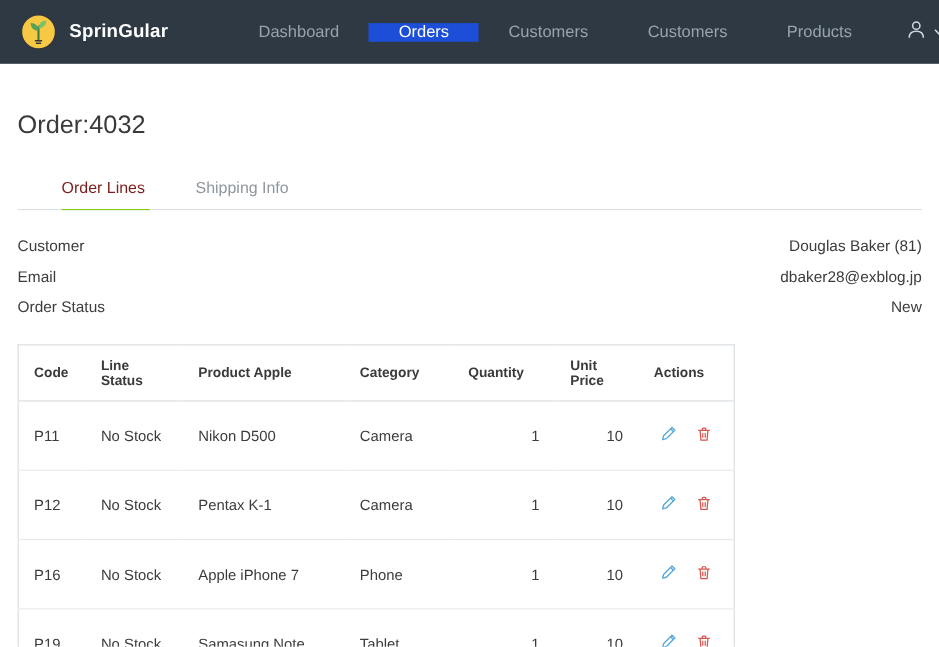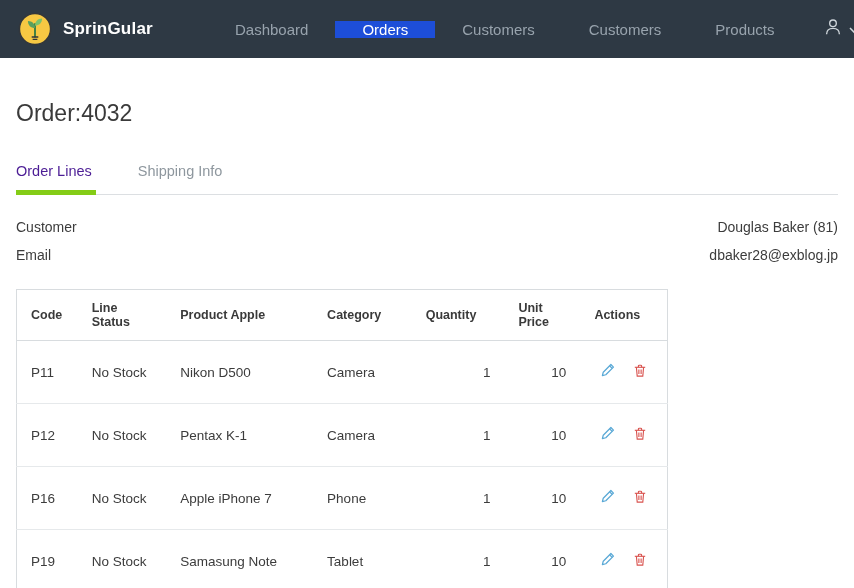--- a/index.html
+++ b/index.html
@@ -28,21 +28,21 @@
 
   
   .main { padding:0 16px; }
   .page-title { font-size:23px; font-weight:400; color:#3a3a3a; margin:42px 0 28px; }
 
   .tabs { display:flex; border-bottom:1px solid #dcdfe2; }
   .tab {
     padding:8px 4px 11px 0; margin-right:42px; font-size:14.5px;
     color:#8e979e; cursor:pointer; position:relative; margin-bottom:-1px;
   }
-  .tab.active { color:#4c1d95; border-bottom:5px solid #84cc16; }
+  .tab.active { color:#7f1d1d; border-bottom:1px solid #84cc16;margin-left:40px; }
 
   .details { margin-top:24px; }
   .detail-row { display:flex; margin-bottom:12px; font-size:14px;justify-content:space-between; }
   .detail-label { width:129px; color:#3c3c3c; }
   .detail-value { color:#3c3c3c; }
 
   
   table.order-lines {
     margin-top:26px; width:652px; border-collapse:collapse;
     border:1px solid #d8dcdf; font-size:13.5px;
@@ -120,20 +120,24 @@
     </div>
 
     <div class="details">
       <div class="detail-row">
         <span class="detail-label">Customer</span>
         <span class="detail-value">Douglas Baker (81)</span>
       </div>
       <div class="detail-row">
         <span class="detail-label">Email</span>
         <span class="detail-value">dbaker28@exblog.jp</span>
+      </div>
+      <div class="detail-row">
+        <span class="detail-label">Order Status</span>
+        <span class="detail-value">New</span>
       </div>
     </div>
 
     <table class="order-lines">
       <colgroup>
         <col style="width:62px">
           <col style="width:100px">
           <col style="width:175px">
         <col style="width:107px">
           <col style="width:100px">

